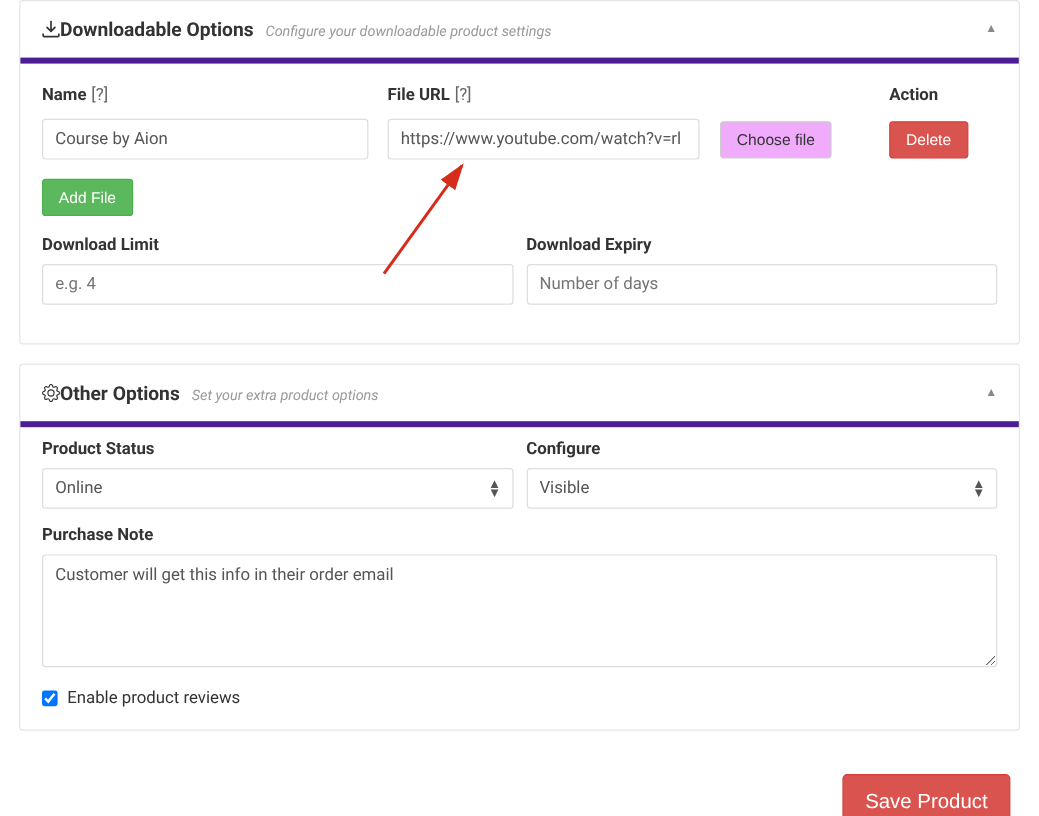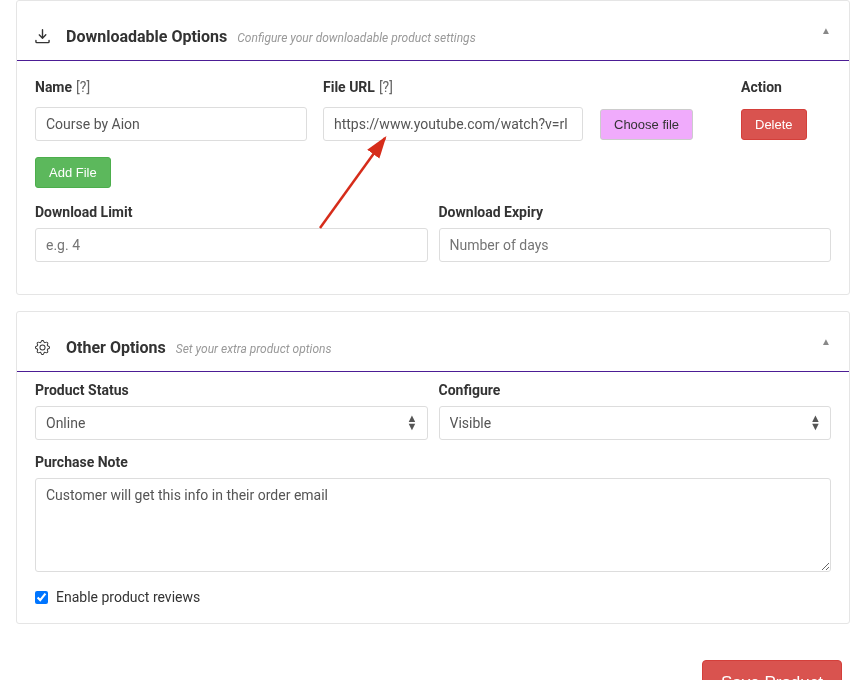--- a/index.html
+++ b/index.html
@@ -23,31 +23,30 @@
       justify-content: space-between;
       cursor: pointer;
     }
     .panel-header-left { display: flex; align-items: baseline; gap: 10px; }
     .panel-title {
       font-size: 16px;
       font-weight: 700;
       color: #333;
       display: flex;
       align-items: center;
-      gap: 16px;
-      margin-top: 12px;
+      gap: 0;
     }
     .panel-subtitle {
       font-size: 12px;
       font-style: italic;
       color: #999;
     }
     .panel-body {
       padding: 10px 18px 18px 18px;
-      border-top: 1px solid #4c1d95;
+      border-top: 5px solid #4c1d95;
     }
     .headers-row {
       display: flex;
       gap: 16px;
       padding: 8px 0 12px 0;
     }
     .col-name { width: 272px; }
     .col-file { flex: 1; }
     .col-action { width: 90px; text-align: left; }
     .field-label {
@@ -137,21 +136,20 @@
       font-size: 11px;
       color: #555;
       line-height: 0.7;
     }
     .textarea-input {
       min-height: 94px;
       resize: vertical;
     }
     .checkbox-row {
       display: flex;
-      align-items: center;
       gap: 8px;
       margin-top: 8px;
     }
     .footer {
       display: flex;
       justify-content: flex-end;
       padding: 20px 24px 10px 24px;
     }
     .annotation {
       position: absolute;

